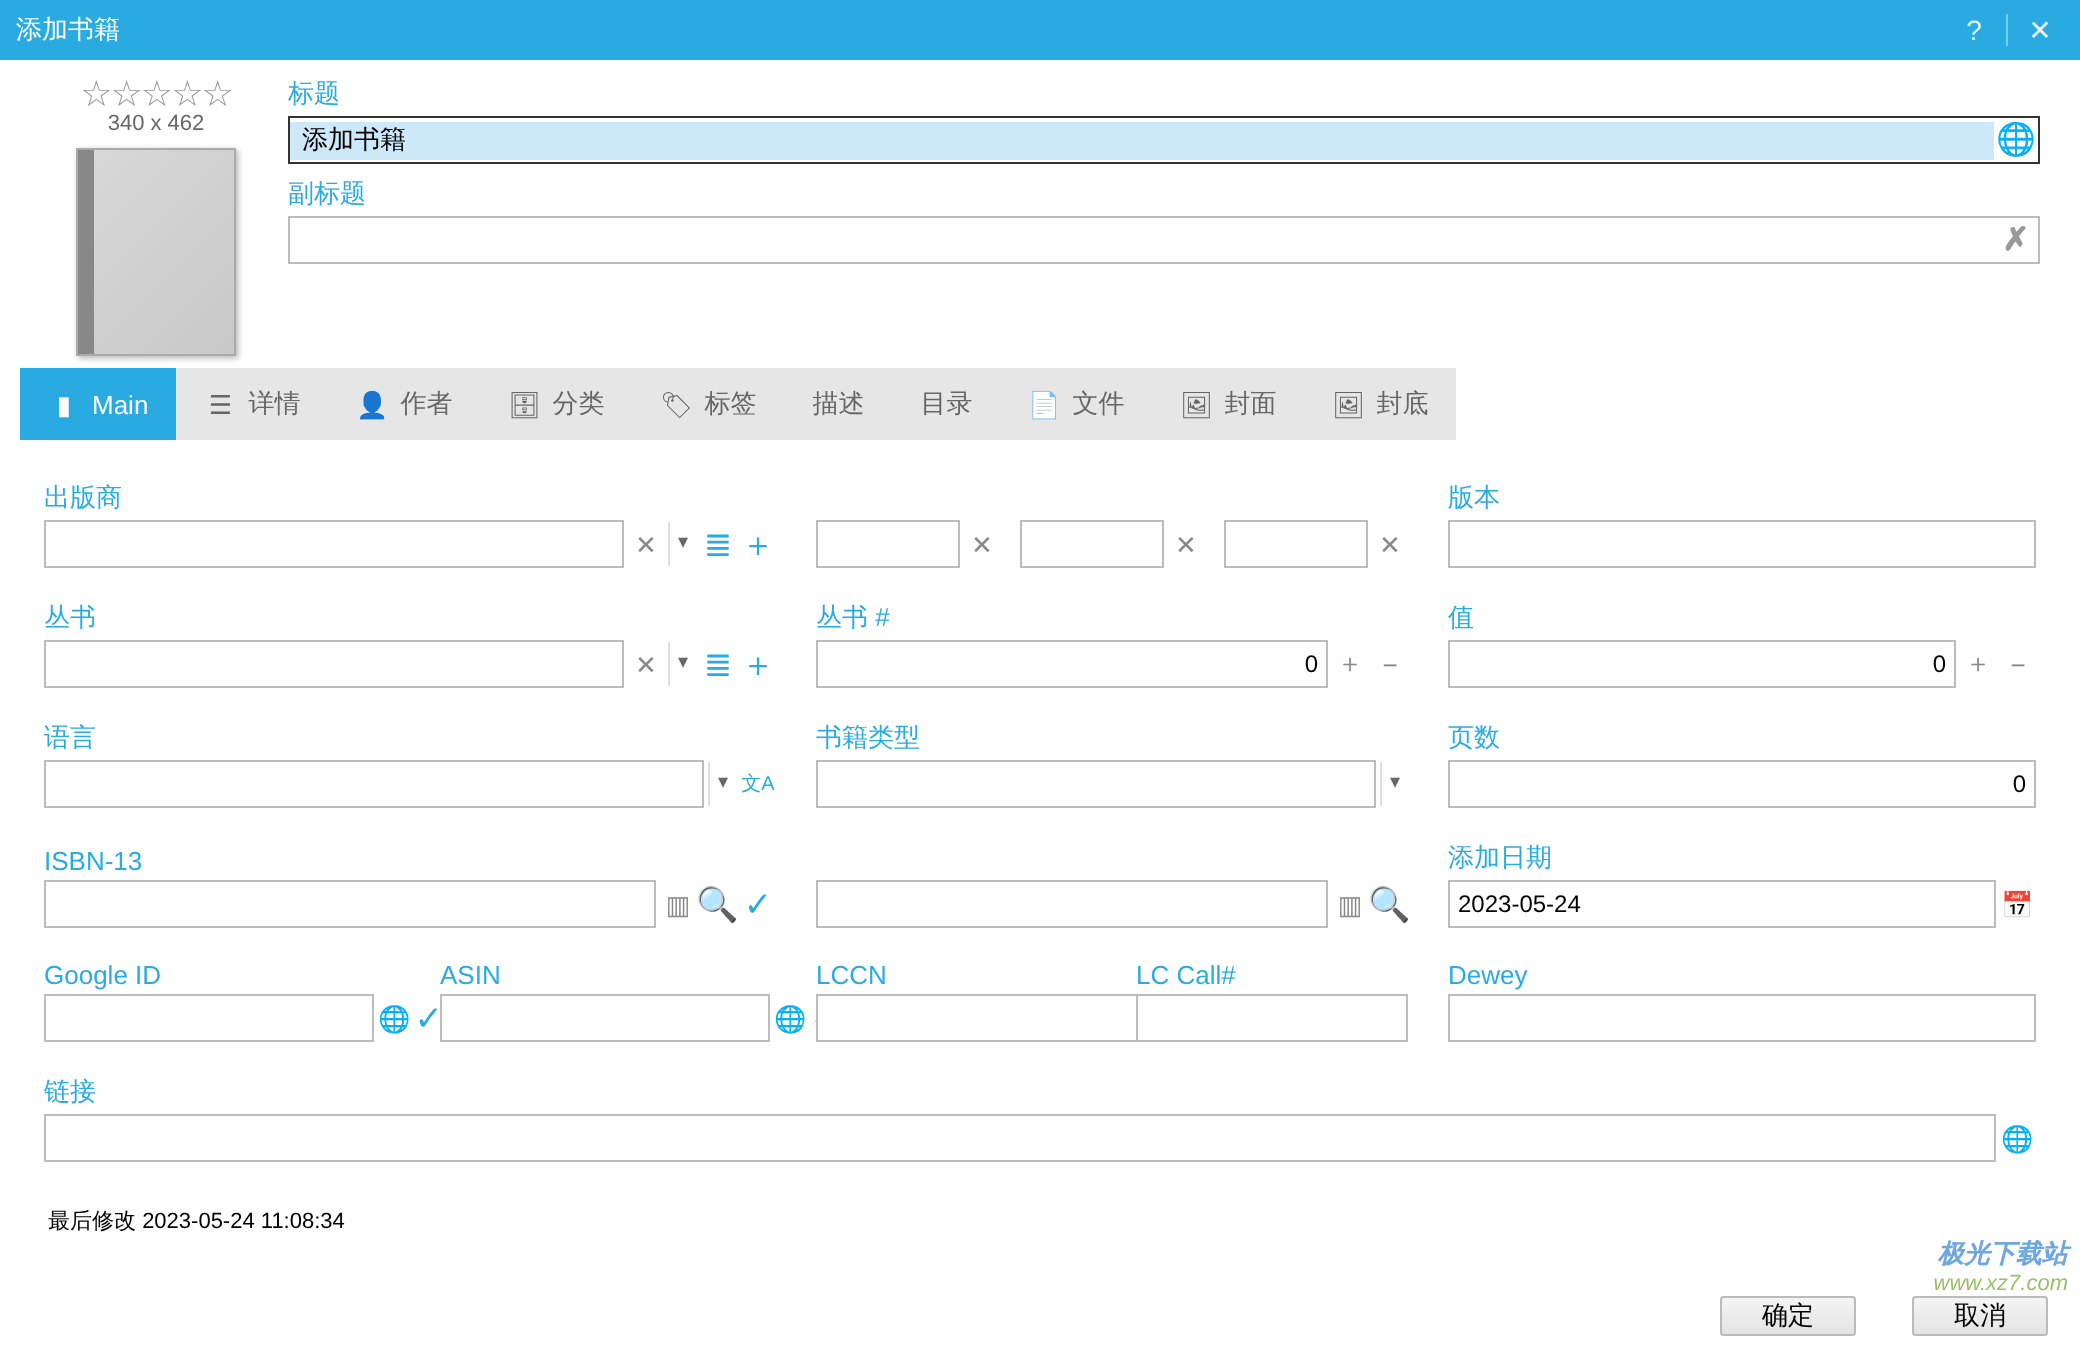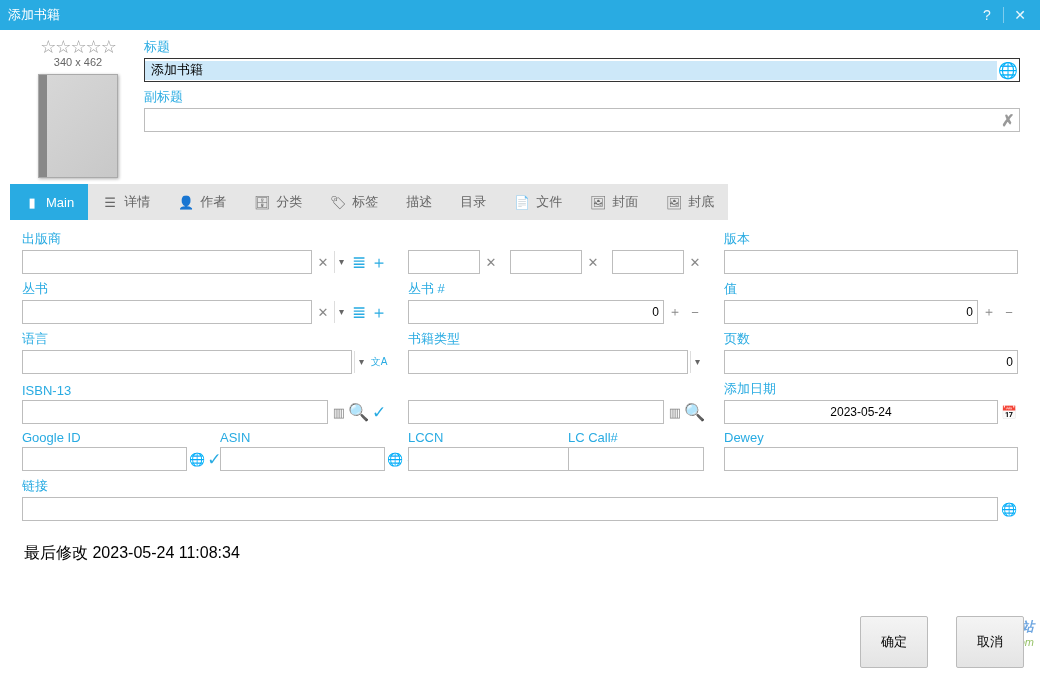--- a/index.html
+++ b/index.html
@@ -21,32 +21,32 @@
 .flabel { color: #29abe2; font-size: 13px; margin-bottom: 2px; }
 
 .tabbar { display:flex; margin: 6px 10px 0 10px; background:#e6e6e6; height: 36px; align-items:stretch; }
 .tab { display:flex; align-items:center; gap:6px; padding: 0 14px; color:#666; font-size:13px; cursor:pointer; }
 .tab.active { background:#29abe2; color:#fff; }
 .tab .ticon { width:16px; height:16px; display:inline-flex; align-items:center; justify-content:center; }
 .tabfill { flex:1; background:#fff; }
 
 .form { padding: 10px 22px; }
 .grid-row { display:flex; gap: 20px; margin-bottom: 6px; align-items:flex-end; }
-.col { display:flex; flex-direction:column; }
+.col { display:flex; flex-direction:column;margin-top:10px; }
 .col .flabel { margin-bottom: 2px; }
 .ibox { display:flex; align-items:center; gap:2px; }
-.txt { height:24px; border:1px solid #bdbdbd; padding:2px 4px; font-size:12px; background:#fff;text-align:center; }
+.txt { height:24px; border:1px solid #bdbdbd; padding:2px 4px; font-size:12px; background:#fff; }
 .iconbtn { width:18px; height:18px; display:inline-flex; align-items:center; justify-content:center; color:#888; cursor:pointer; font-size:13px; }
 .iconbtn.blue { color:#29abe2; font-size:17px; }
 .caret { width:14px; text-align:center; color:#666; font-size:10px; border-left:1px solid #ddd; height:22px; line-height:22px; }
 .numright { text-align:right; }
 
 .footer { position:absolute; bottom:12px; right:16px; display:flex; gap:28px; }
-.btn { background: linear-gradient(#f4f4f4,#e4e4e4); border:1px solid #bbb; padding: 16px 20px; font-size:13px; cursor:pointer; border-radius:2px; }
-.lastmod { font-size:16px; padding: 6px 24px; }
+.btn { background: linear-gradient(#f4f4f4,#e4e4e4); border:1px solid #bbb; padding: 0 20px; font-size:13px; cursor:pointer; border-radius:2px; }
+.lastmod { font-size:11px; padding: 6px 24px; }
 
 .watermark { position:absolute; right:6px; bottom:32px; font-size:13px; font-style:italic; color:#8bc34a; opacity:.8; display:flex; flex-direction:column; align-items:flex-end; }
 .watermark .wm1 { color:#4a90d9; font-weight:bold; }
 .watermark .wm2 { color:#7cb342; font-size:11px; }
 .title-inner { display:flex; align-items:center; border:1px solid #333; height:24px; }
 .title-inner input { flex:1; border:none; outline:none; padding:2px 6px; font-size:13px; background:#cde8f9; }
 .title-inner .gicon { width:22px; text-align:center; color:#777; }
 .sub-inner { display:flex; align-items:center; border:1px solid #bdbdbd; height:24px; }
 .sub-inner input { flex:1; border:none; outline:none; padding:2px 6px; font-size:13px; }
 .sub-inner .gicon { width:22px; text-align:center; color:#999; font-weight:bold; }

